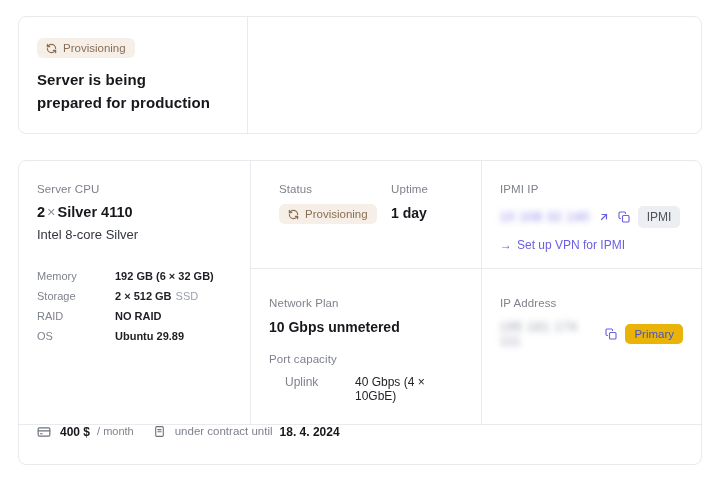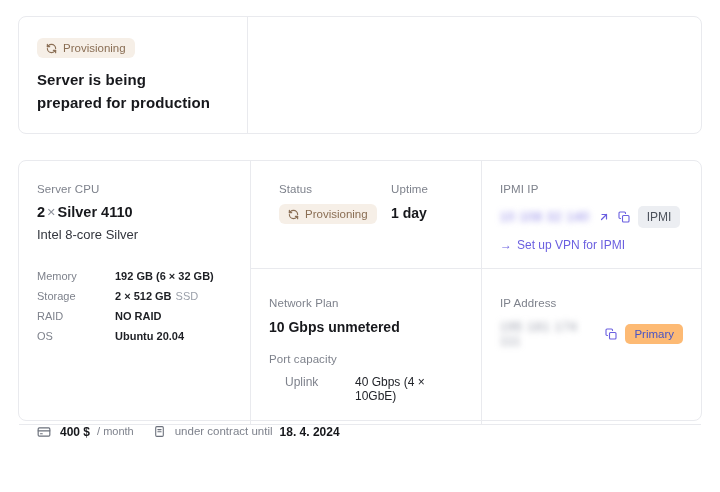--- a/index.html
+++ b/index.html
@@ -41,21 +41,21 @@
     font-size:15px; font-weight:700; line-height:1.55;
     letter-spacing:.1px; color:#17181c;
     white-space:pre-line;
   }
 
   
   .server-card {
     display:grid;
     grid-template-columns:231px 231px 1fr;
     grid-template-rows:107px 156px 39px;
-    height:261px;
+    height:305px;
   }
   .cell { padding:22px 18px; }
   .cell-cpu { grid-column:1; grid-row:1 / 3; }
   .cell-status { grid-column:2; grid-row:1; border-left:1px solid #e9eaee; display:flex;padding-left:28px; }
   .cell-ipmi { grid-column:3; grid-row:1; border-left:1px solid #e9eaee; }
   .cell-network { grid-column:2; grid-row:2; border-left:1px solid #e9eaee; border-top:1px solid #e9eaee; padding-top:28px; }
   .cell-ip { grid-column:3; grid-row:2; border-left:1px solid #e9eaee; border-top:1px solid #e9eaee; padding-top:28px; }
   .card-footer {
     grid-column:1 / 4; grid-row:3;
     border-top:1px solid #e9eaee;
@@ -88,21 +88,21 @@
   .redacted { filter:blur(3px); font-size:12px; letter-spacing:1px; user-select:none; }
   .redacted.purple { color:#7d74e3; }
   .redacted.gray { color:#8f93a3; }
   .icon-btn { display:inline-flex; color:#6a5fe0; cursor:pointer; }
   .chip {
     background:#eceef2; color:#4d525c;
     font-size:12px; padding:4px 9px; border-radius:5px;
     cursor:pointer;
   }
   .badge-primary {
-    background:#fdba74; color:#4753c5;
+    background:#eab308; color:#4753c5;
     font-size:11.5px; padding:4px 9px; border-radius:5px;
   }
   .vpn-link {
     display:inline-flex; align-items:center; gap:5px;
     margin-top:10px; font-size:12px; color:#6a5fe0;
     cursor:pointer; text-decoration:none;
   }
 
   .footer-icon { display:inline-flex; color:#6b707b; }
   .price { font-size:12px; font-weight:700; color:#17181c; margin-left:2px; }
@@ -151,21 +151,21 @@
           <span class="spec-label">Storage</span>
           <span class="spec-value">2 × 512 GB</span>
           <span class="spec-muted">SSD</span>
         </div>
         <div class="spec-row">
           <span class="spec-label">RAID</span>
           <span class="spec-value">NO RAID</span>
         </div>
         <div class="spec-row">
           <span class="spec-label">OS</span>
-          <span class="spec-value">Ubuntu 20.04</span>
+          <span class="spec-value">Ubuntu 29.89</span>
         </div>
       </div>
     </div>
 
     <div class="cell cell-status">
       <div class="status-block">
         <div class="label">Status</div>
         <div class="status-badge-wrap">
           <span class="badge-provisioning">
             <span>

